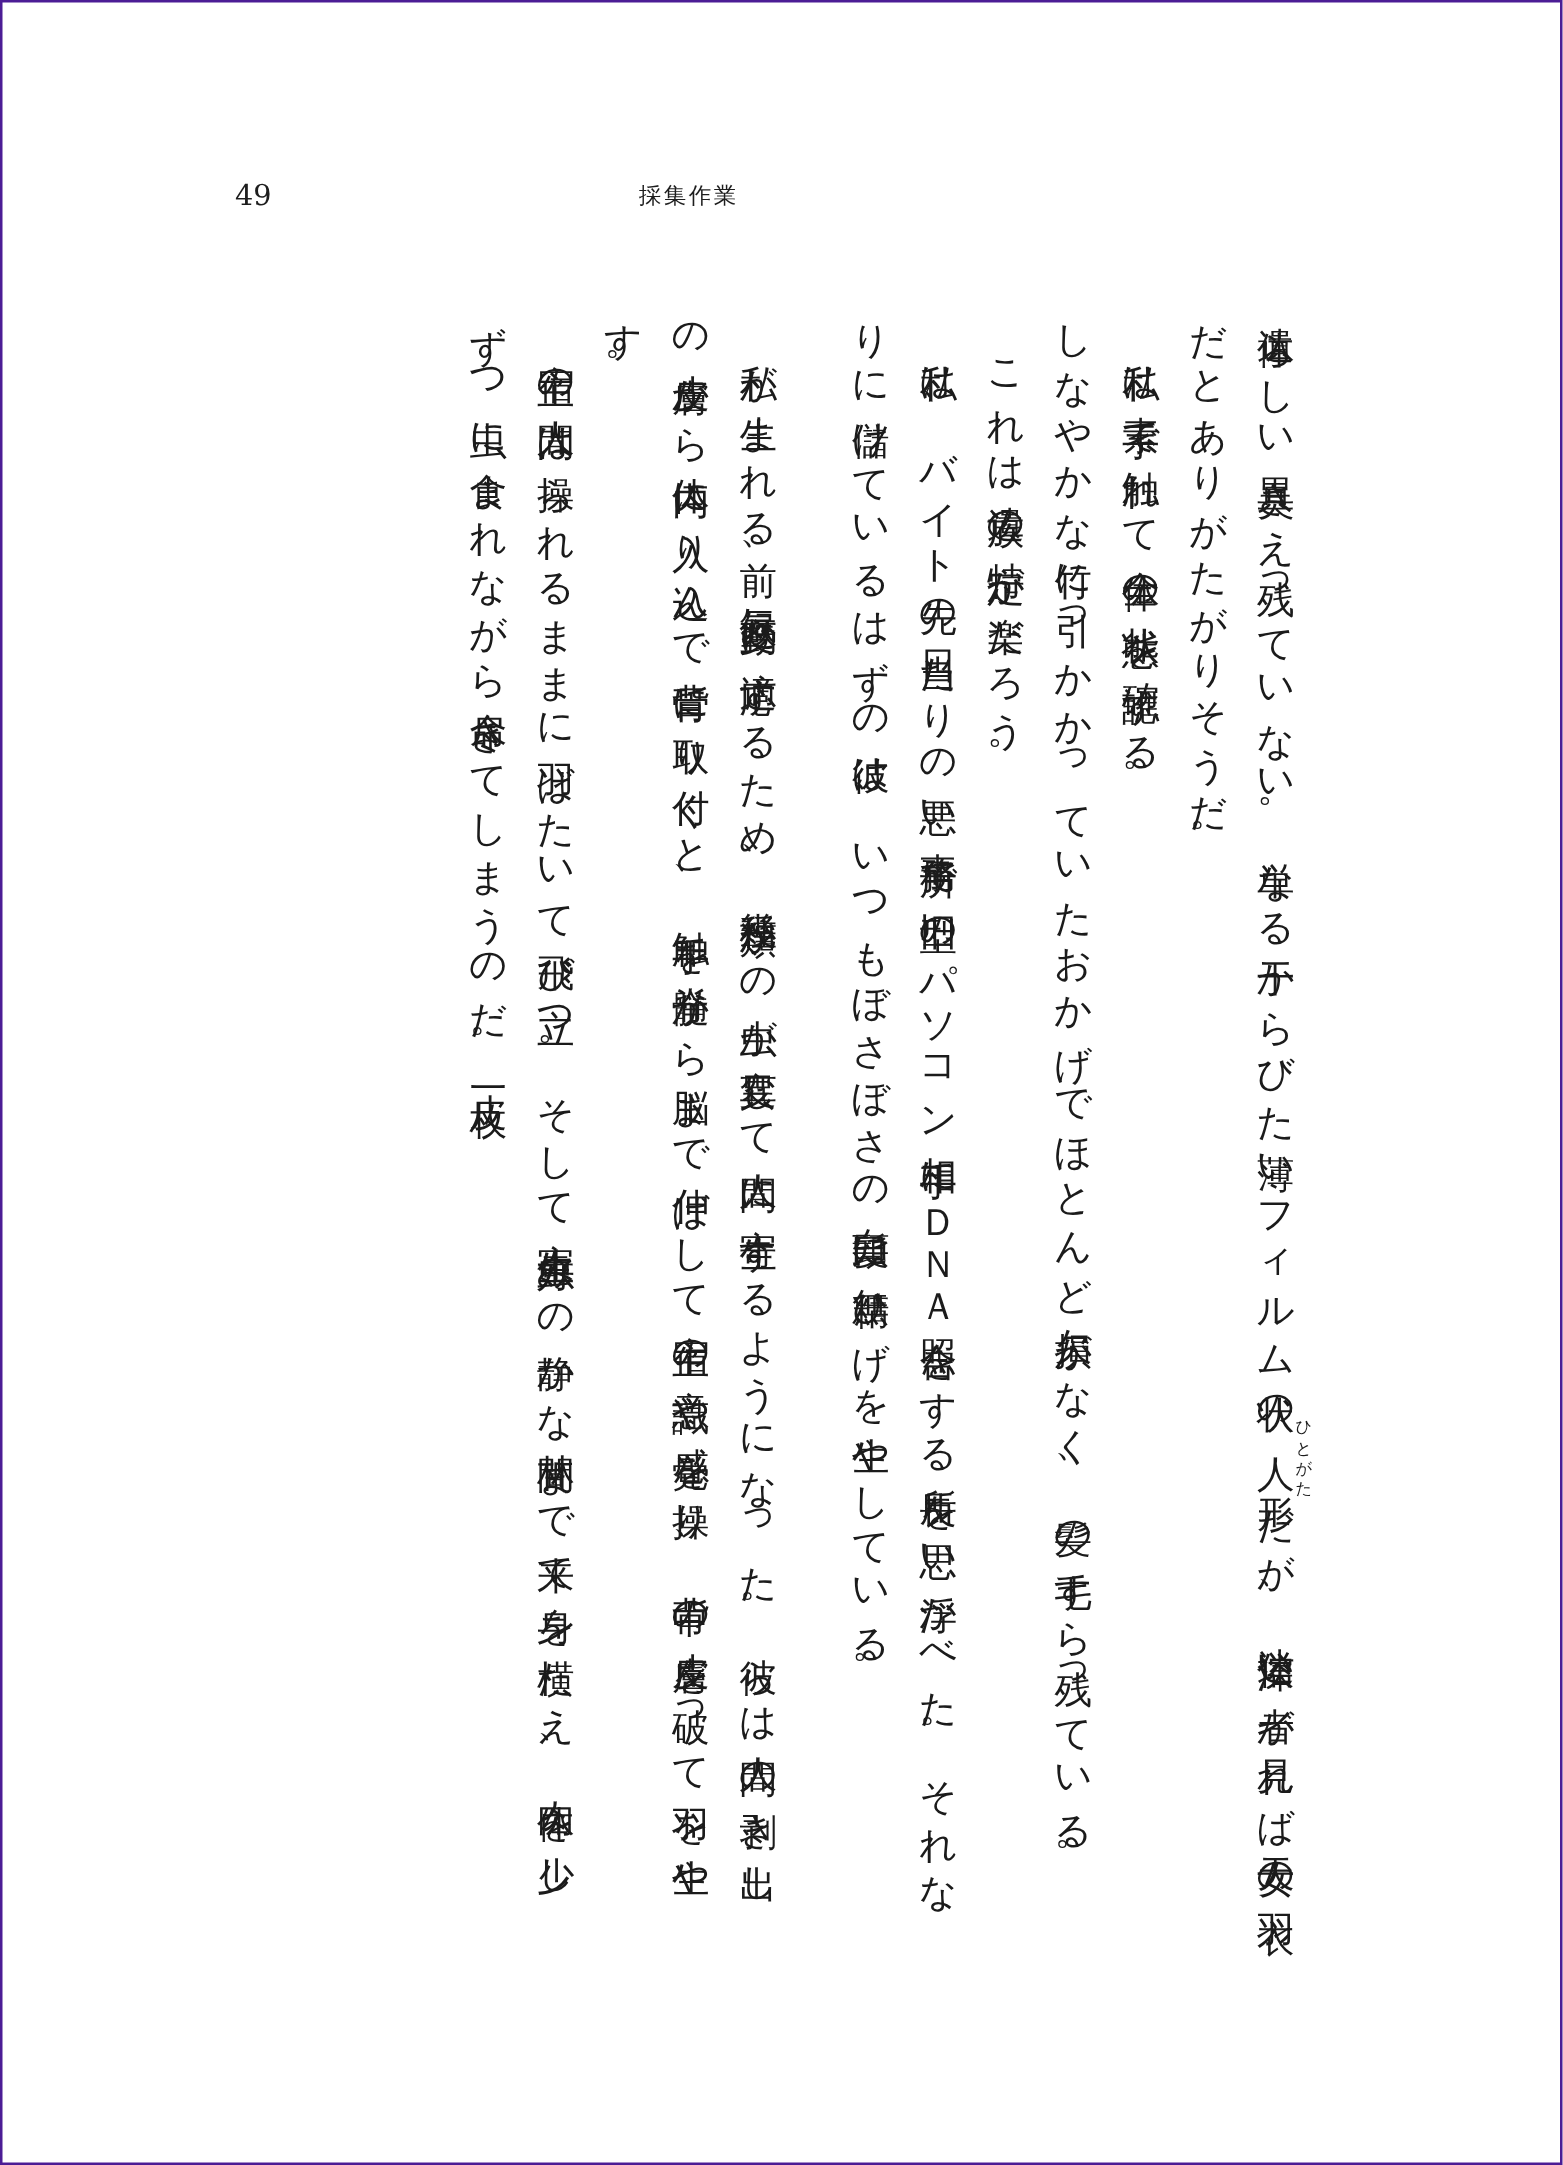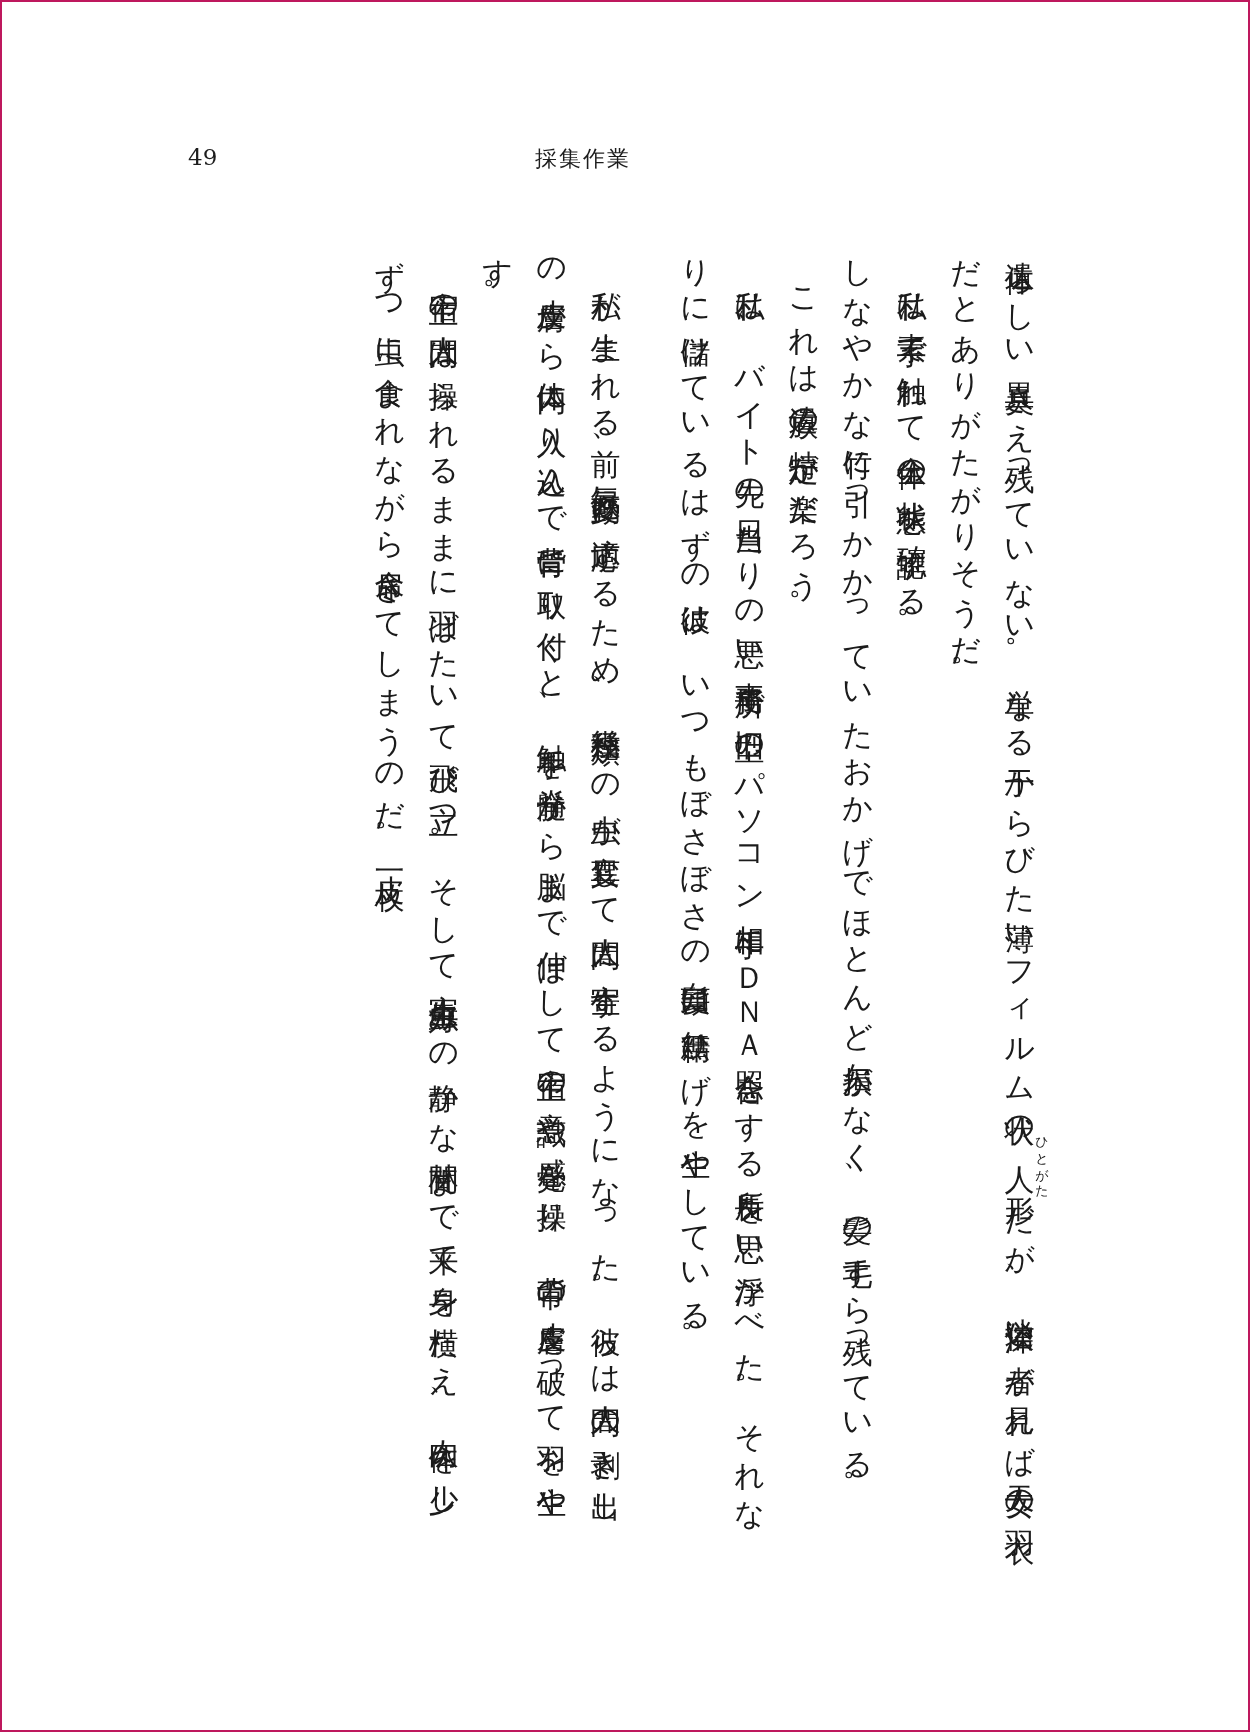--- a/index.html
+++ b/index.html
@@ -6,34 +6,34 @@
   body {
     width: 1250px; height: 1732px;
     background: #e9e9e9;
     font-family: "DejaVu Serif", "Liberation Serif", serif;
     overflow: hidden;
   }
   .page {
     position: relative;
     width: 1246px; height: 1728px;
     background: #ffffff;
-    border: 2px solid #be185d;
+    border: 2px solid #4c1d95;
     box-sizing: content-box;
   }
   
   .running-head {
     position: absolute; top: 138px; left: 0; width: 100%; height: 34px;
   }
   .page-number {
     position: absolute; left: 186px; top: 4px;
     font-size: 23px; color: #1d1d1d;
   }
   .running-title {
     position: absolute; left: 509px; top: 4px;
-    font-size: 22px; letter-spacing: 2px; color: #1d1d1d; margin-left: 24px;
+    font-size: 18px; letter-spacing: 2px; color: #1d1d1d;
   }
   
   .text-block {
     position: absolute;
     top: 236px; right: 199px;
     height: 1284px;
     writing-mode: vertical-rl;
     text-orientation: mixed;
     font-size: 30px;
     line-height: 54px;          

